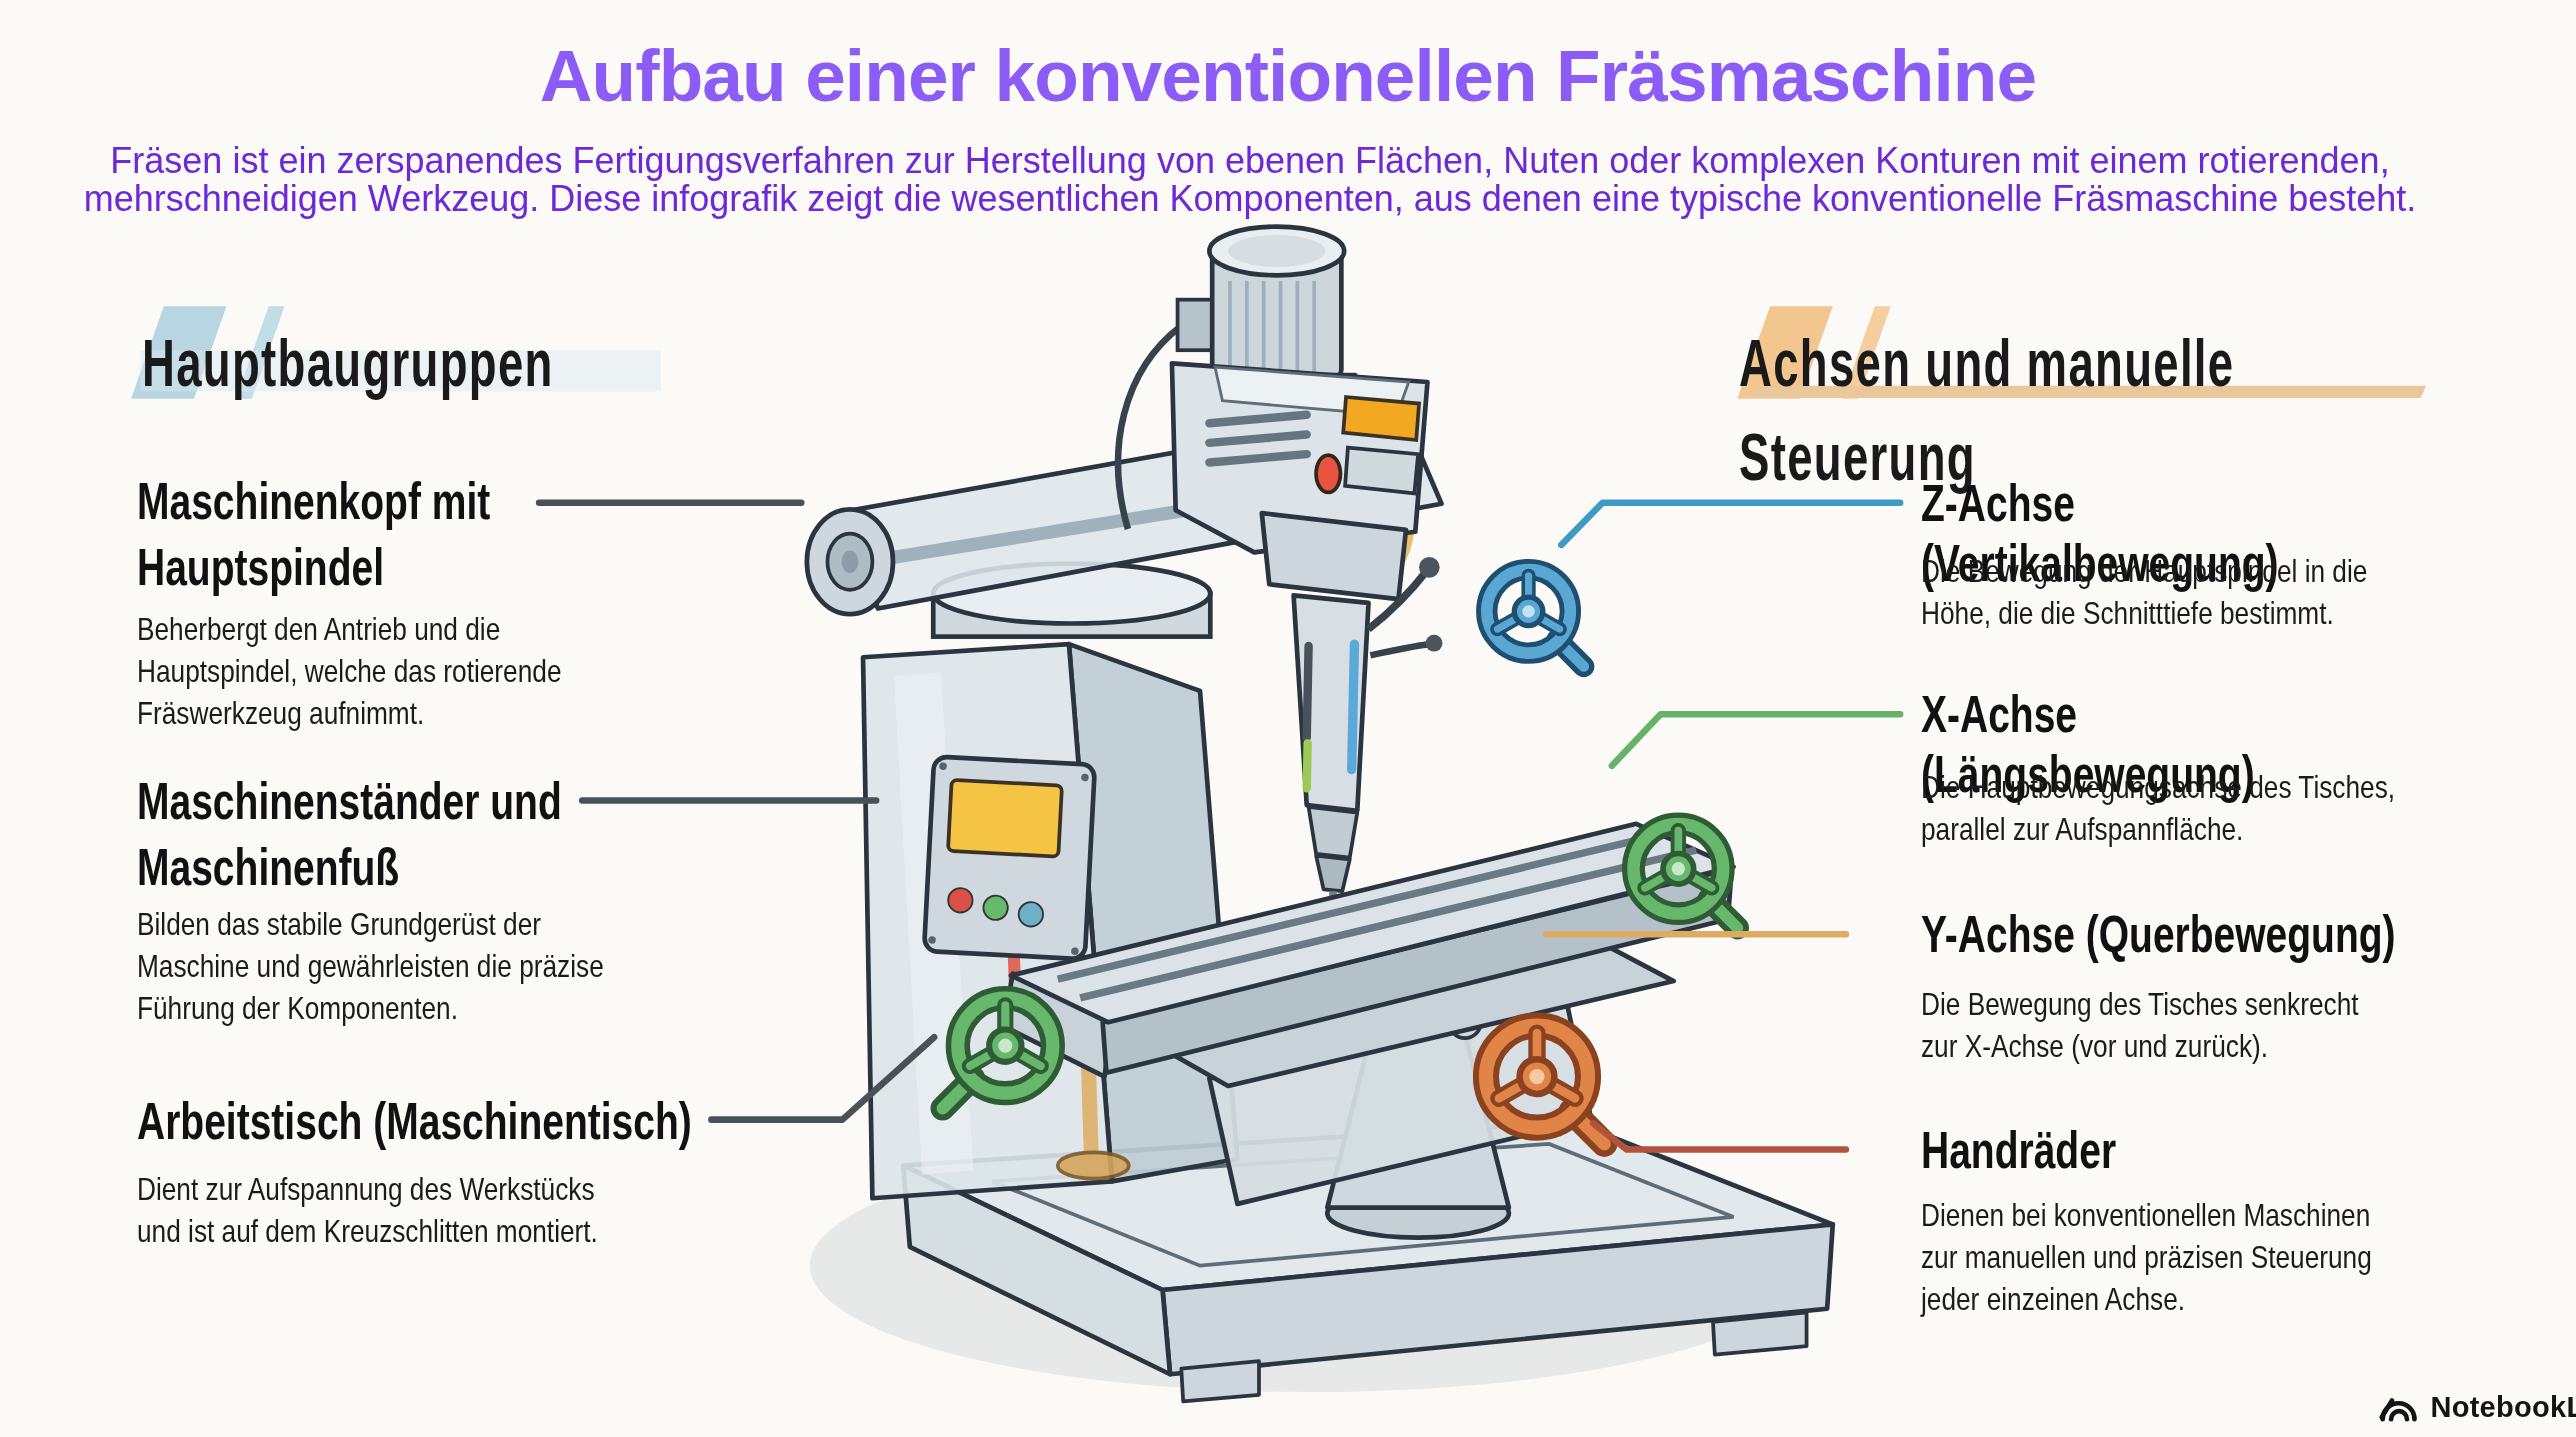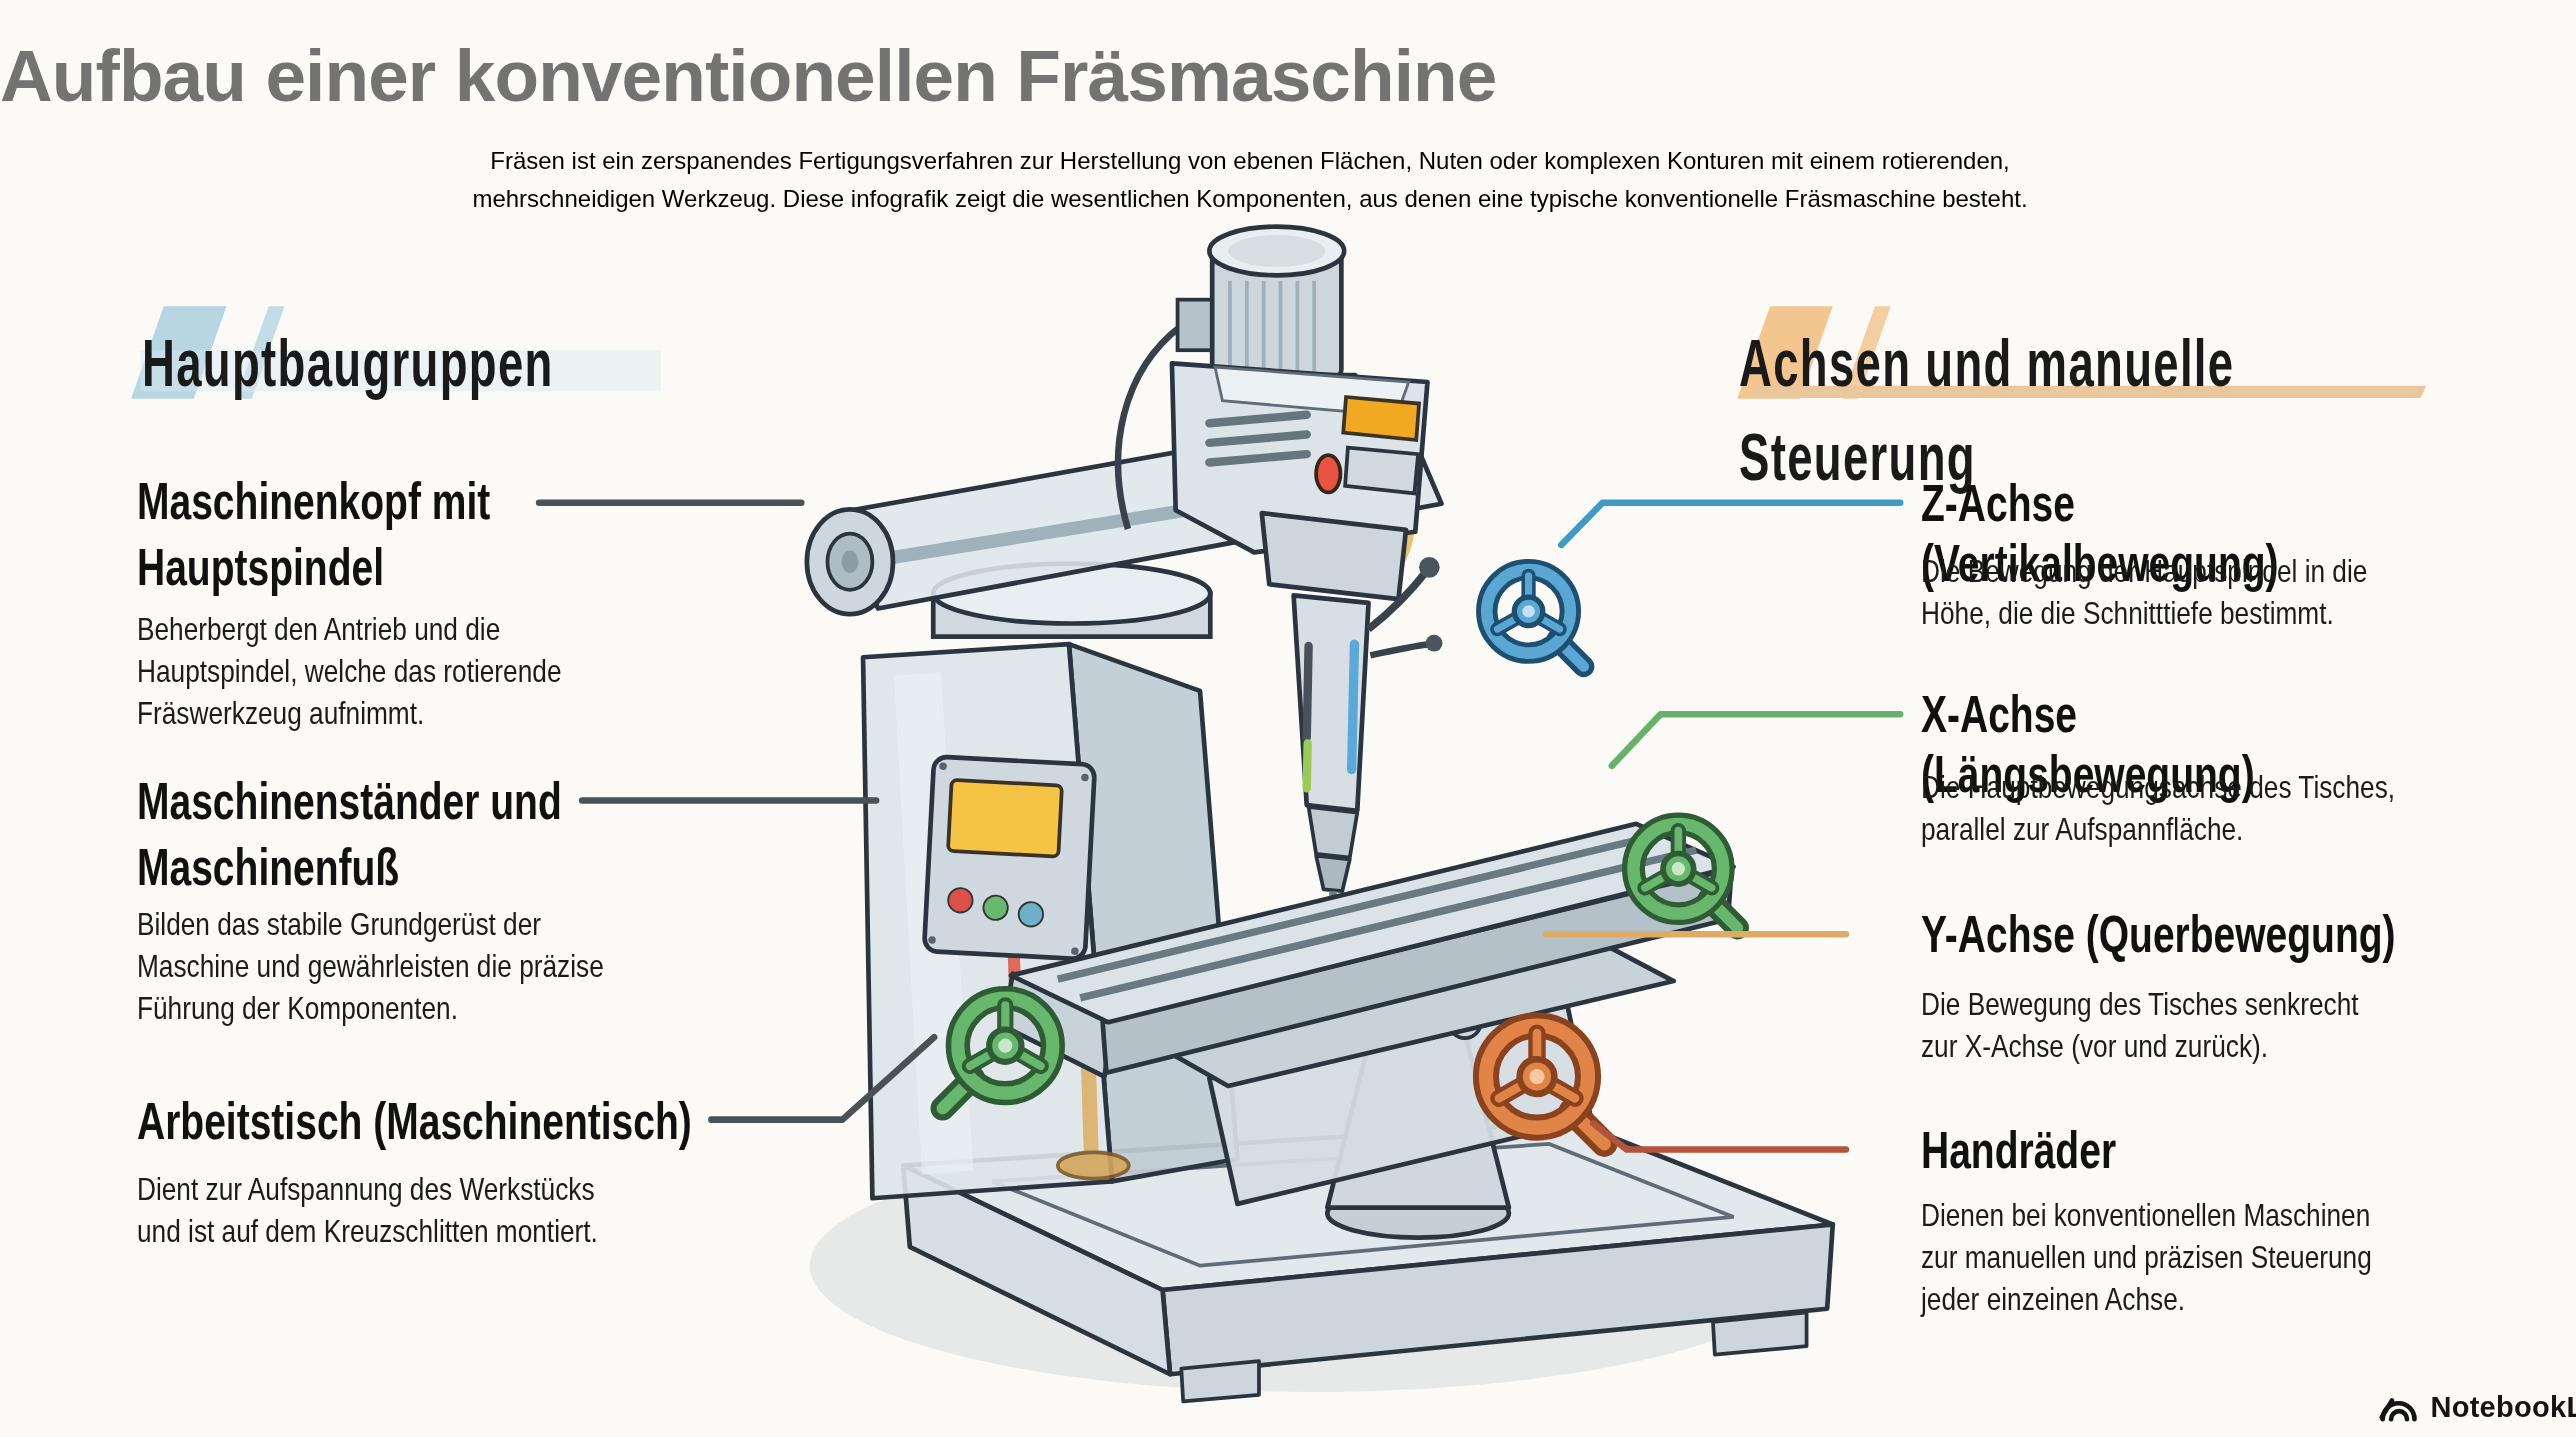--- a/index.html
+++ b/index.html
@@ -4,26 +4,26 @@
 <style>
   html,body{margin:0;padding:0;}
   body{
     width:2576px;height:1438px;position:relative;overflow:hidden;
     background:#fbfaf7;color:#161616;
     font-family:"Liberation Sans","DejaVu Sans",sans-serif;
   }
   .abs{position:absolute;}
   .pre{white-space:pre-line;}
   .page-title{
-    top:34px;left:0;width:2576px;text-align:left;
-    font-size:73px;font-weight:bold;letter-spacing:-0.9px;color:#737373;
+    top:34px;left:0;width:2576px;text-align:center;
+    font-size:73px;font-weight:bold;letter-spacing:-0.9px;color:#8b5cf6;
   }
   .page-subtitle{
     top:142px;left:0;width:2500px;text-align:center;
-    font-size:24px;line-height:38px;color:#000000;
+    font-size:36px;line-height:38px;color:#6d28d9;
   }
   .sec-head{
     top:316px;font-size:67px;font-weight:bold;letter-spacing:1.9px;line-height:94px;
     color:#1a1a1a;transform:scale(0.68,1);transform-origin:left top;
   }
   .sec-head.left{left:142px;}
   .sec-head.right{left:1739px;}
   .it-title{
     font-size:52px;font-weight:bold;line-height:66px;color:#111;
     transform:scale(0.75,1);transform-origin:left top;

